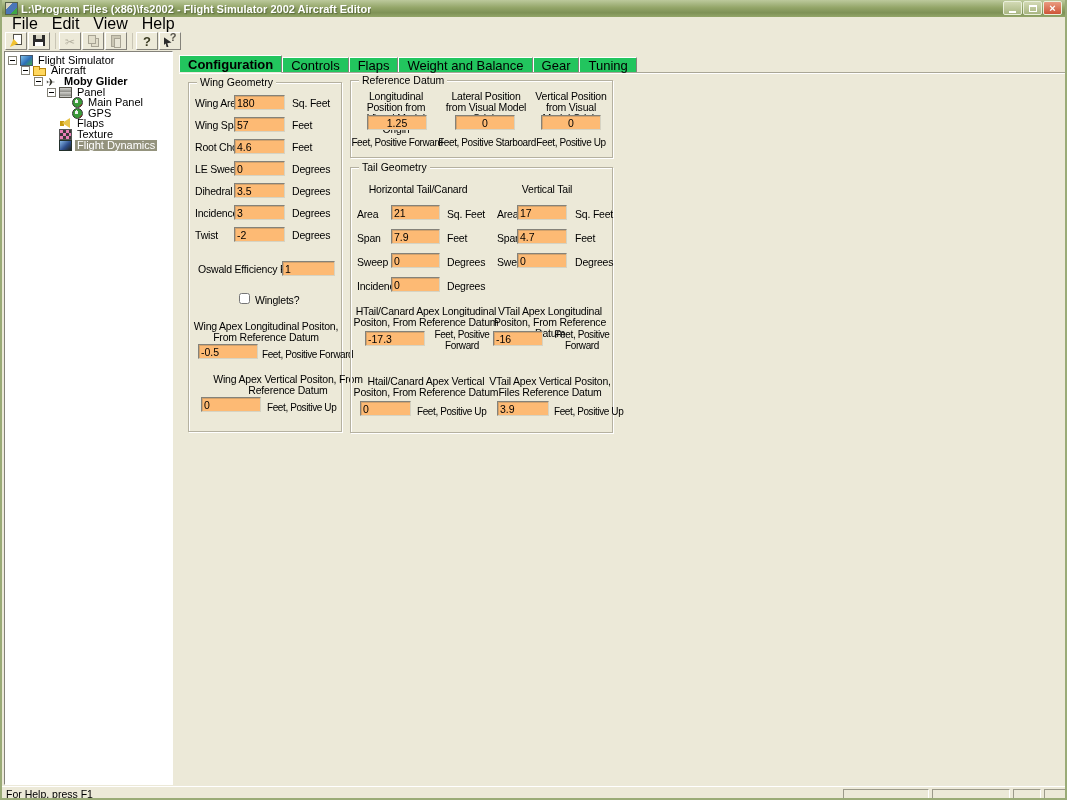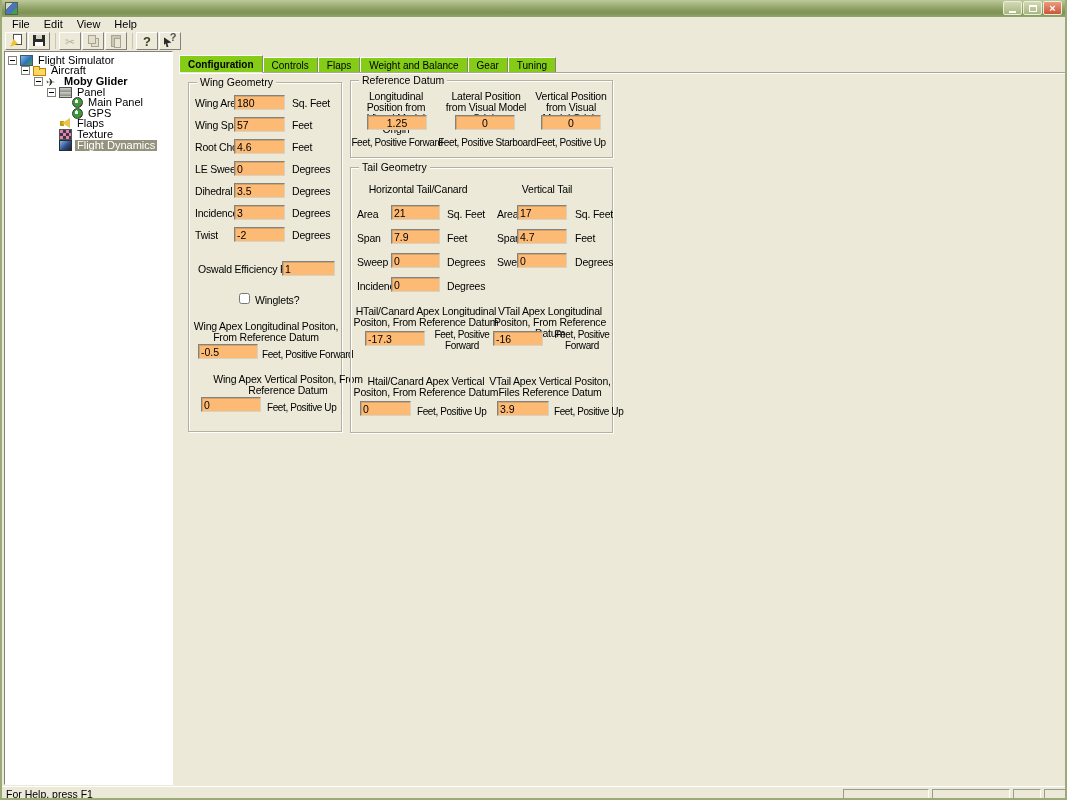--- a/index.html
+++ b/index.html
@@ -22,21 +22,21 @@
   .win-buttons { position:absolute; right:3px; top:1px; display:flex; gap:1px; }
   .win-btn { width:19px; height:14px; border-radius:2px; border:1px solid #E9EFDA;
     background:linear-gradient(180deg,#D2D9B4 0%,#A9B681 100%);
     display:flex; align-items:center; justify-content:center; cursor:default; }
   .win-btn.close { background:linear-gradient(180deg,#EA9B80 0%,#CE5436 100%); }
   .glyph-min { width:7px; height:2px; background:#FFF; margin-top:7px; }
   .glyph-restore { width:8px; height:7px; border:1px solid #FFF; border-top-width:2px; }
   .glyph-close { color:#FFF; font-size:11px; font-weight:bold; line-height:11px; }
   
   .menubar { position:absolute; top:17px; left:0; width:100%; height:14px;
-    display:flex; align-items:center; font-size:11px; padding-left:3px; }
+    display:flex; align-items:center; font-size:16px; padding-left:3px; }
   .menu-item { padding:0 7px; }
   
   .toolbar { position:absolute; top:31px; left:0; width:100%; height:19px;
     display:flex; align-items:center; padding-left:3px; }
   .tb-btn { width:22px; height:18px; margin-right:1px; background:#ECE9D8;
     border:1px solid; border-color:#FFFFFF #84827A #84827A #FFFFFF;
     display:flex; align-items:center; justify-content:center; position:relative; }
   .tb-sep { width:3px; height:16px; border-right:1px solid #C9C5B5; margin:0 3px 0 2px; }
   .icon-new { width:12px; height:13px; position:relative; }
   .icon-new .pg { position:absolute; right:0; top:0; width:9px; height:11px; background:#FFF; border:1px solid #55524A; }
@@ -76,21 +76,21 @@
   .ti-sound { position:relative; background:transparent; }
   .ti-sound::before { content:""; position:absolute; left:1px; top:3px; width:4px; height:5px; background:#C89A10; }
   .ti-sound::after { content:""; position:absolute; left:3px; top:0; border-top:5.5px solid transparent;
     border-bottom:5.5px solid transparent; border-right:8px solid #E8C44A; }
   .ti-texture { background:repeating-conic-gradient(#3A3A3A 0% 25%, #E87EB8 25% 50%); background-size:6px 6px; border:1px solid #555; }
   .ti-fd { background:linear-gradient(135deg,#88B8E8 0%, #2E4F8E 55%, #24241E 100%); border:1px solid #22302B; }
   
   .rightview { position:absolute; left:174px; top:50px; width:889px; height:736px; background:#ECE9D8; }
   .tabstrip { position:absolute; left:3px; top:5px; right:0; height:18px; display:flex; align-items:flex-end;
     border-bottom:1px solid #A9A696; box-shadow:0 1px 0 #FFFFFF; }
-  .tab { height:15px; padding:0 8px; background:#84cc16; font-size:10px; display:flex; align-items:center;
+  .tab { height:15px; padding:0 8px; background:#22c55e; font-size:13px; display:flex; align-items:center;
     border-top:1px solid #FFFFFF; border-left:1px solid #FFFFFF; border-right:1px solid #84827A; cursor:default; }
   .tab.active { height:18px; font-weight:bold; margin-bottom:-1px; border-bottom:1px solid #ECE9D8; z-index:2; }
   
   .groupbox { position:absolute; border:1px solid #B5B1A0; box-shadow:1px 1px 0 #FFFFFF, inset 1px 1px 0 #FFFFFF; }
   .gb-label { position:absolute; top:-6px; left:8px; background:#ECE9D8; padding:0 3px; font-size:10.5px; line-height:11px; white-space:nowrap; }
   .flabel, .funit { position:absolute; font-size:10.5px; letter-spacing:-0.2px; line-height:11px; }
   .funit { white-space:nowrap; }
   .fhdr { position:absolute; font-size:10.5px; letter-spacing:-0.2px; line-height:11px; text-align:center; }
   .tinput { position:absolute; height:15px; background:#fdba74; border:1px solid #84827A;
     border-bottom-color:#D6D3C3; border-right-color:#D6D3C3; box-shadow:inset 1px 1px 0 rgba(90,90,80,0.25);
@@ -103,20 +103,21 @@
   .sb-text { position:absolute; left:4px; top:1px; }
   .sb-pane { position:absolute; top:2px; height:11px; border:1px solid; border-color:#9C9A8A #FFFFFF #FFFFFF #9C9A8A; }
 </style>
 </head>
 <body>
 
 <div>
 
   <div class="titlebar">
     <span class="app-icon"></span>
+    <span class="title-text">L:\Program Files (x86)\fs2002 - Flight Simulator 2002 Aircraft Editor</span>
     <div class="win-buttons">
       <span class="win-btn">
           <span class="glyph-min"></span>
         </span>
       <span class="win-btn">
           <span class="glyph-restore"></span>
         </span>
       <span class="win-btn close">
           <span class="glyph-close">×</span>
         </span>

